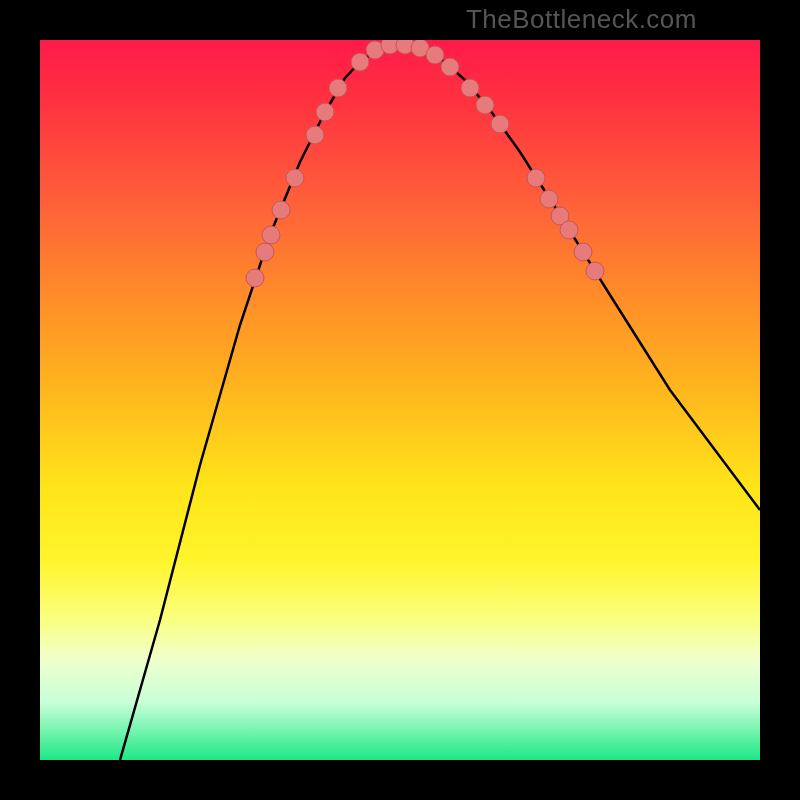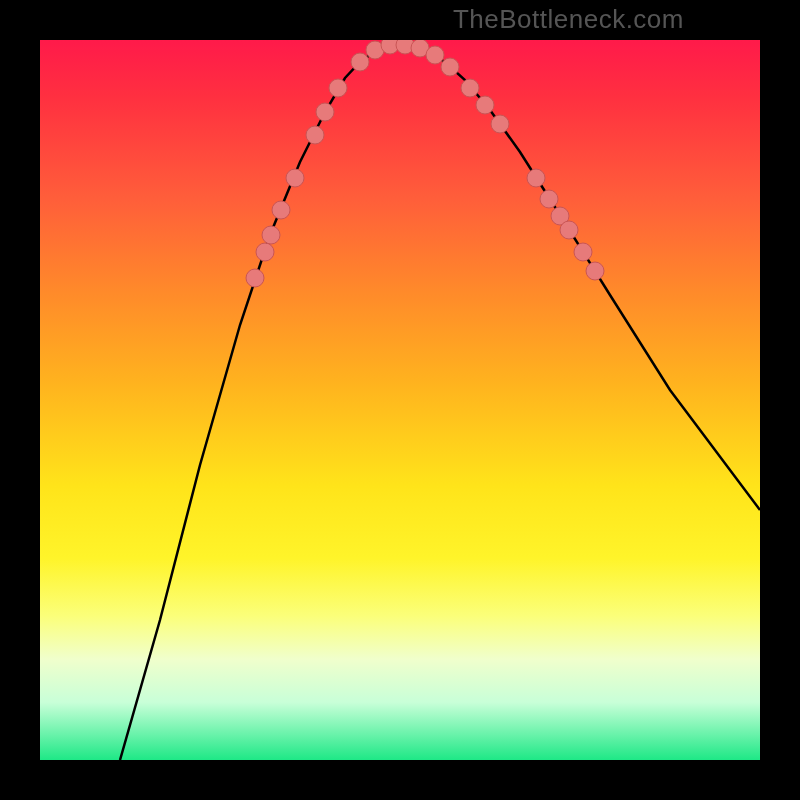--- a/index.html
+++ b/index.html
@@ -9,20 +9,21 @@
     width: 800px;
     height: 800px;
     overflow: hidden;
     font-family: Arial, sans-serif;
   }
   .outer {
     position: relative;
     width: 688px;
     height: 800px;
     background: #000;
+    padding-left: 13px;
   }
   .plot {
     position: absolute;
     left: 40px;
     top: 40px;
     width: 720px;
     height: 720px;
     background: linear-gradient(to bottom,
       #ff1a4a 0%,
       #ff3040 8%,

